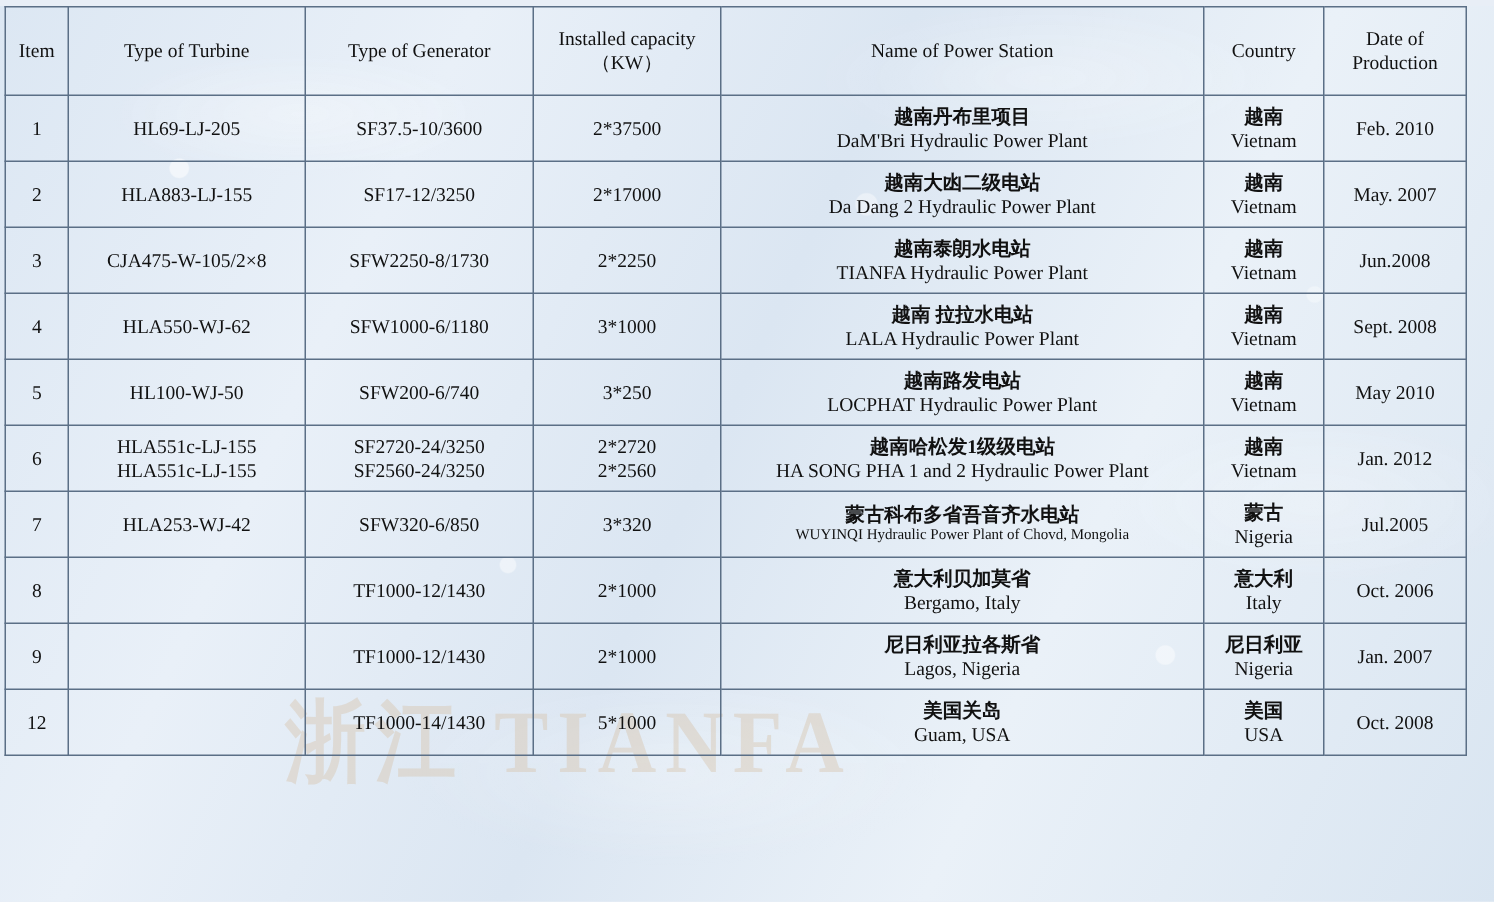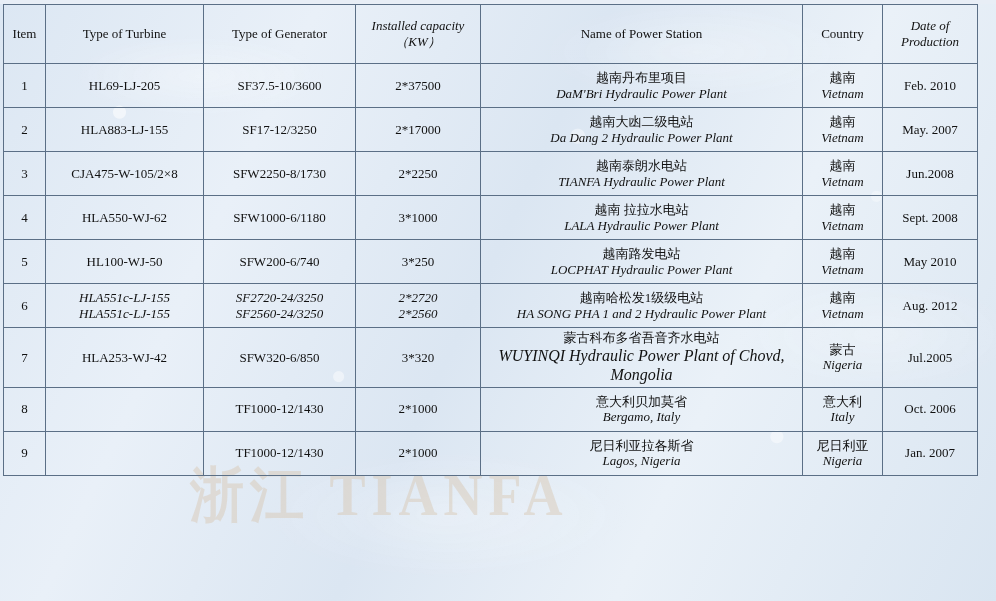--- a/index.html
+++ b/index.html
@@ -76,23 +76,23 @@
   }
   .col-item    { width: 42px; }
   .col-turbine { width: 158px; }
   .col-gen     { width: 152px; }
   .col-cap     { width: 125px; }
   .col-station { width: 322px; }
   .col-country { width: 80px; }
   .col-date    { width: 95px; }
 
   .row-h { height: 44px; }
-  .cell-zh { display: block; }
-  .cell-en { display: block; font-style: italic; }
-  .thin { font-size: 16px; }
+  .cell-zh { display: block; font-weight: bold; }
+  .cell-en { display: block; }
+  .thin { font-size: 10px; }
 </style>
 </head>
 <body>
 
 <div class="page">
   <div class="texture"></div>
   <div class="watermark">浙江 TIANFA</div>
 
   <table class="main">
     <colgroup>
@@ -218,21 +218,21 @@
           <span class="cell-en">2*2560</span>
         </td>
         <td>
           <span class="cell-zh">越南哈松发1级级电站</span>
           <span class="cell-en">HA SONG PHA 1 and 2 Hydraulic Power Plant</span>
         </td>
         <td>
           <span class="cell-zh">越南</span>
           <span class="cell-en">Vietnam</span>
         </td>
-        <td>Aug. 2012</td>
+        <td>Jan. 2012</td>
       </tr>
 
       <tr class="row-h">
         <td>7</td>
         <td>HLA253-WJ-42</td>
         <td>SFW320-6/850</td>
         <td>3*320</td>
         <td>
           <span class="cell-zh">蒙古科布多省吾音齐水电站</span>
           <span class="cell-en thin">WUYINQI Hydraulic Power Plant of Chovd, Mongolia</span>
@@ -271,15 +271,30 @@
         </td>
         <td>
           <span class="cell-zh">尼日利亚</span>
           <span class="cell-en">Nigeria</span>
         </td>
         <td>Jan. 2007</td>
       </tr>
 
 
 
+      <tr class="row-h">
+        <td>12</td>
+        <td></td>
+        <td>TF1000-14/1430</td>
+        <td>5*1000</td>
+        <td>
+          <span class="cell-zh">美国关岛</span>
+          <span class="cell-en">Guam, USA</span>
+        </td>
+        <td>
+          <span class="cell-zh">美国</span>
+          <span class="cell-en">USA</span>
+        </td>
+        <td>Oct. 2008</td>
+      </tr>
     </tbody>
   </table>
 </div>
 
 </body></html>

